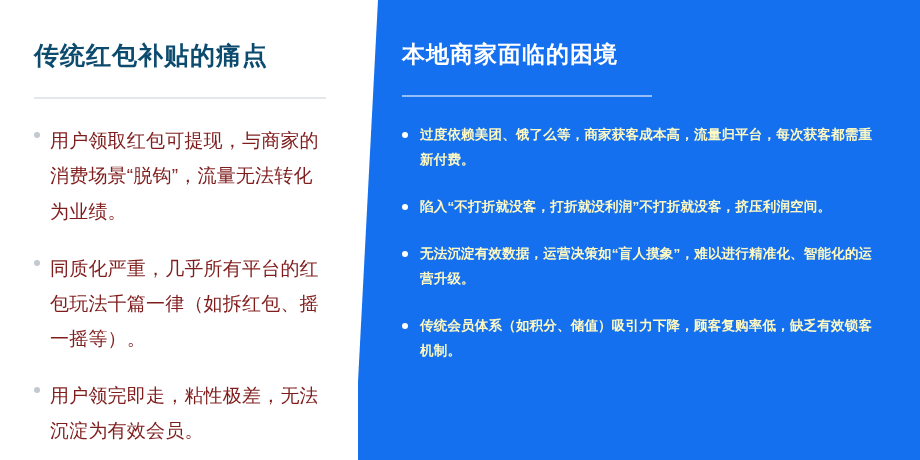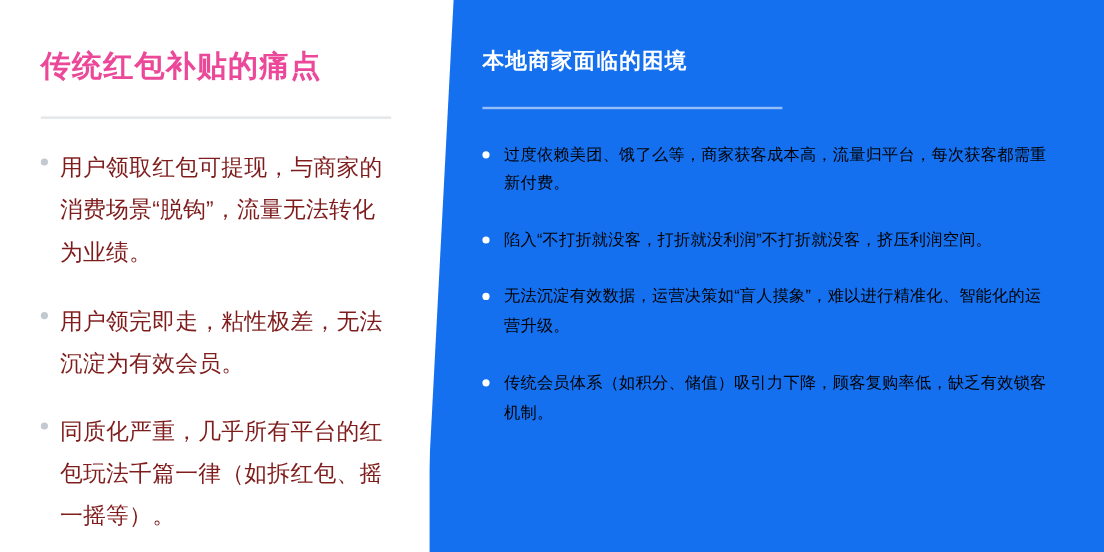--- a/index.html
+++ b/index.html
@@ -25,21 +25,21 @@
     position: relative;
     width: 358px;
     height: 460px;
     background: #ffffff;
     box-sizing: border-box;
     padding: 34px 34px 20px 34px;
   }
   .panel-left .title {
     font-size: 25px;
     font-weight: bold;
-    color: #ec4899;
+    color: #0c4a6e;
     letter-spacing: 1px;
     line-height: 1.25;
     margin: 6px 0 0 0;
   }
   .panel-left .rule {
     width: 292px;
     height: 2px;
     background: #e3e6ea;
     margin: 26px 0 0 0;
   }
@@ -70,21 +70,21 @@
   .panel-right {
     position: relative;
     width: 562px;
     height: 460px;
     background: #1570ef;
     box-sizing: border-box;
     padding: 34px 44px 20px 44px;
     overflow: hidden;
   }
   .panel-right .title {
-    font-size: 18px;
+    font-size: 23px;
     font-weight: bold;
     color: #ffffff;
     letter-spacing: 1px;
     line-height: 1.25;
     margin: 6px 0 0 0;
   }
   .panel-right .rule {
     width: 250px;
     height: 2px;
     background: rgba(255,255,255,0.55);
@@ -94,22 +94,22 @@
     margin: 26px 0 0 0;
     padding: 0;
     list-style: none;
   }
   .panel-right .list li {
     position: relative;
     padding-left: 18px;
     margin-bottom: 22px;
     font-size: 13.5px;
     line-height: 1.85;
-    color: #000000;
-    font-weight: normal;
+    color: #fef9c3;
+    font-weight: bold;
     letter-spacing: 0.2px;
   }
   .panel-right .list li .dot {
     position: absolute;
     left: 0;
     top: 9px;
     width: 6px;
     height: 6px;
     border-radius: 50%;
     background: #ffffff;
@@ -135,25 +135,25 @@
   <section class="panel-left">
     <h1 class="title">传统红包补贴的痛点</h1>
     <div class="rule"></div>
     <ul class="list">
       <li>
         <span class="dot"></span>
         <span>用户领取红包可提现，与商家的消费场景“脱钩”，流量无法转化为业绩。</span>
       </li>
       <li>
         <span class="dot"></span>
-        <span>用户领完即走，粘性极差，无法沉淀为有效会员。</span>
+        <span>同质化严重，几乎所有平台的红包玩法千篇一律（如拆红包、摇一摇等）。</span>
       </li>
       <li>
         <span class="dot"></span>
-        <span>同质化严重，几乎所有平台的红包玩法千篇一律（如拆红包、摇一摇等）。</span>
+        <span>用户领完即走，粘性极差，无法沉淀为有效会员。</span>
       </li>
     </ul>
   </section>
 
   <section class="panel-right">
     <h1 class="title">本地商家面临的困境</h1>
     <div class="rule"></div>
     <ul class="list">
       <li>
         <span class="dot"></span>

